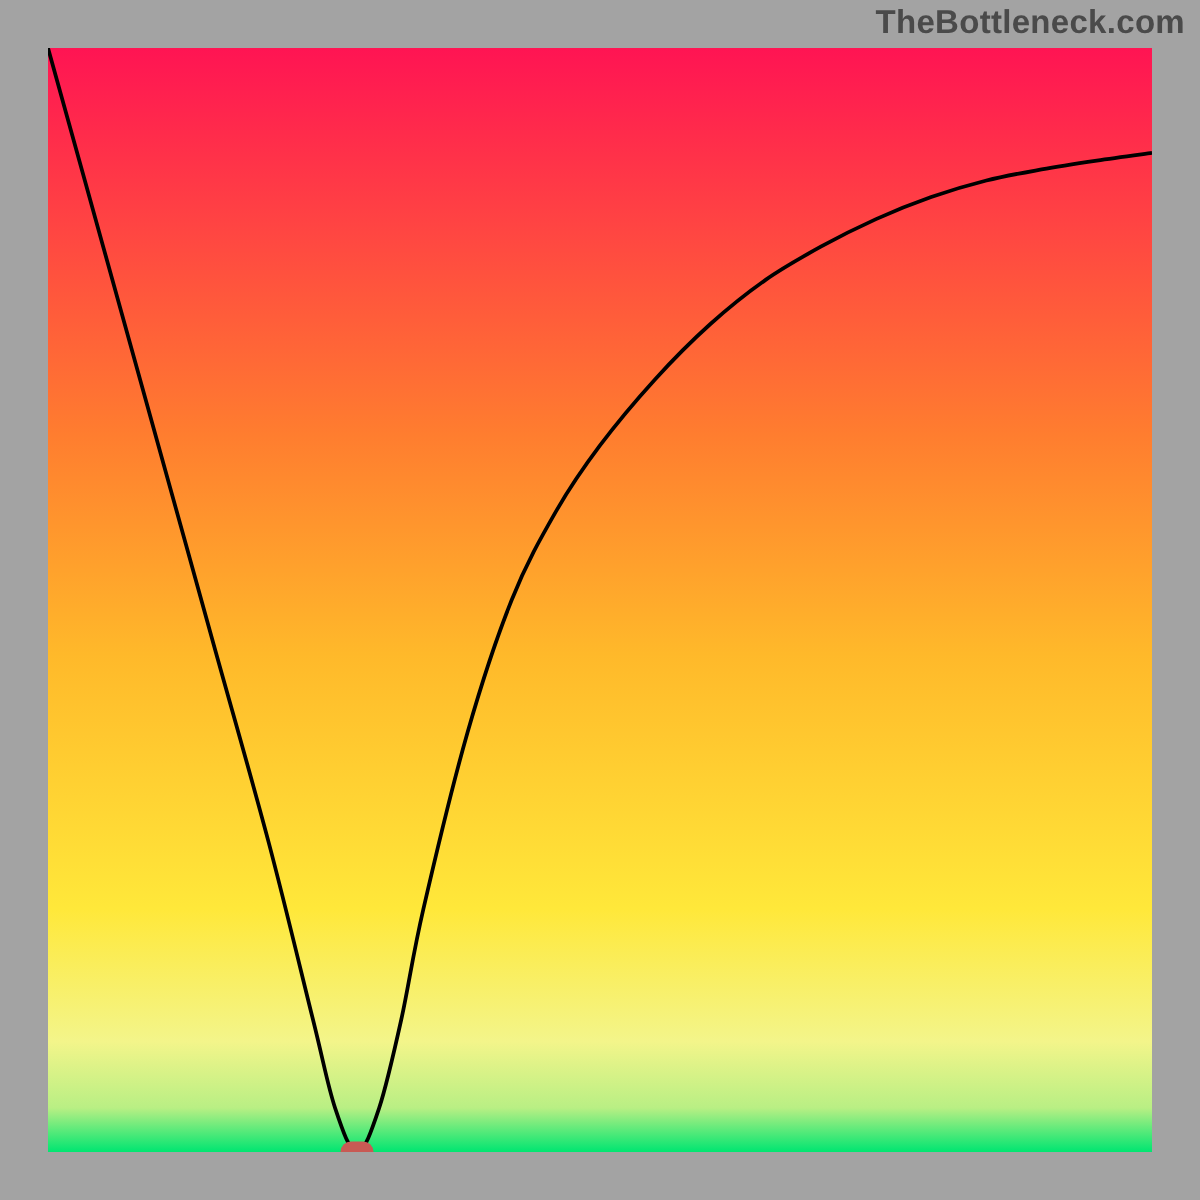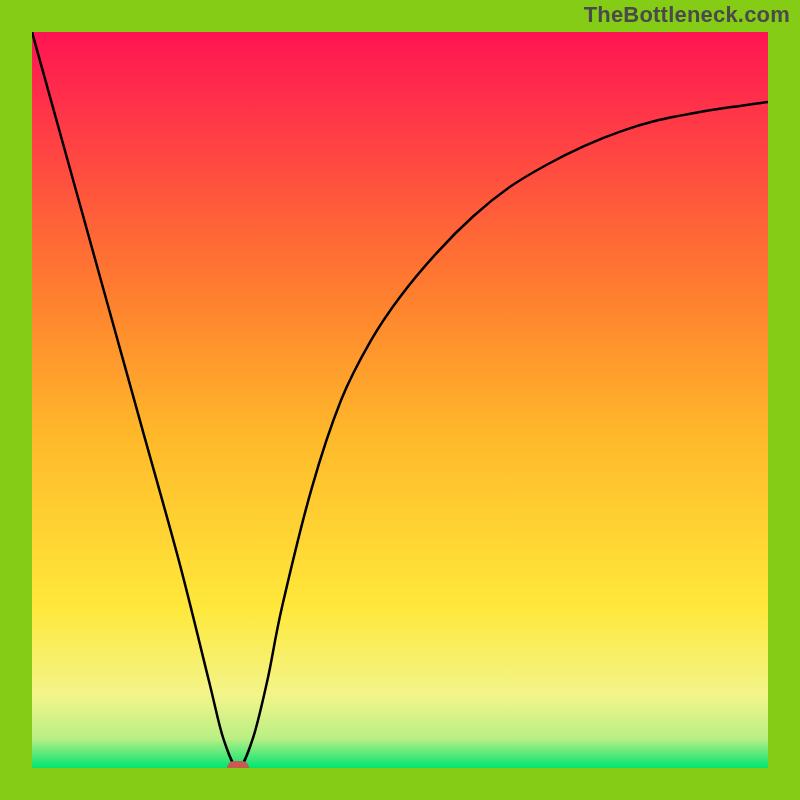--- a/index.html
+++ b/index.html
@@ -8,21 +8,21 @@
     width: 800px;
     height: 800px;
     background: #000;
     font-family: Arial, Helvetica, sans-serif;
     overflow: hidden;
   }
   .frame {
     position: relative;
     width: 800px;
     height: 800px;
-    background: #84cc16;
+    background: #a3a3a3;
   }
   .watermark {
     position: absolute;
     top: 2px;
     right: 10px;
     color: #4a4a4a;
     font-size: 22px;
     font-weight: 600;
     letter-spacing: 0.2px;
     z-index: 50;

